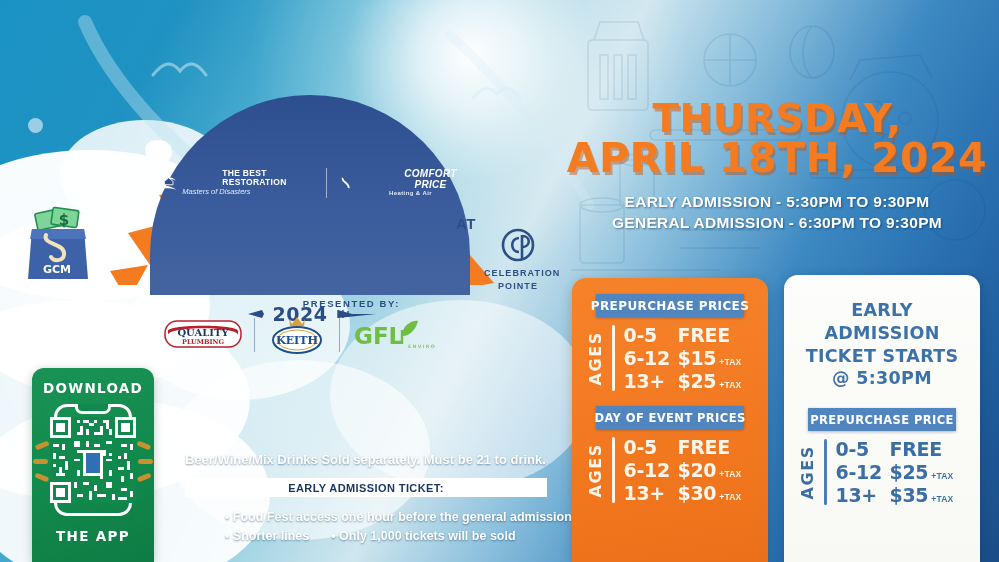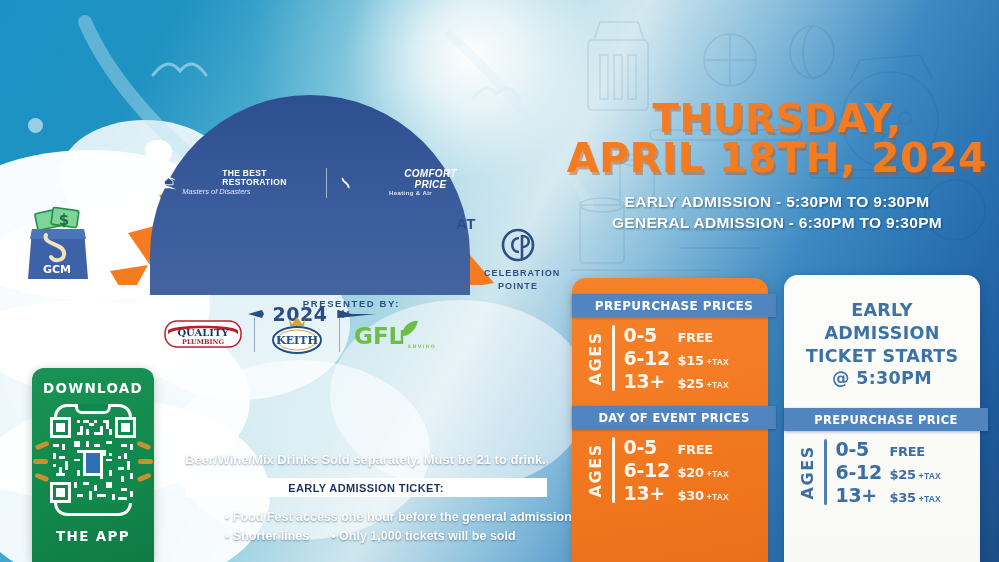--- a/index.html
+++ b/index.html
@@ -106,38 +106,38 @@
     background:linear-gradient(170deg,#f6822a 0%, #f27820 60%, #ec7019 100%);
     border-radius:14px 14px 0 0; box-shadow:0 3px 12px rgba(80,30,0,.25);
   }
   #whitepanel {
     position:absolute; left:784px; top:275px; width:196px; height:287px;
     background:linear-gradient(180deg,#fdfdfb 0%, #f8f8f4 100%);
     border-radius:14px 14px 0 0; box-shadow:0 3px 12px rgba(0,30,70,.3);
   }
 
   .bluebar {
-    margin:0 auto; width:204px; height:23px; background:#5185c0;
+    margin:0 auto; width:148px; height:23px; background:#5185c0;
     display:flex; align-items:center; justify-content:center;
     box-shadow:0 1px 3px rgba(0,30,70,.3);
   }
   .bluebar span { font-size:12px; font-weight:bold; color:#fff; letter-spacing:.4px; font-family:"DejaVu Sans", sans-serif; white-space:nowrap; }
   .bluebar.narrow span { font-size:11.5px; }
 
   .agesblock { display:flex; align-items:center; padding-left:14px; margin-top:7px; }
   .ageslabel {
     writing-mode:vertical-rl; transform:rotate(180deg);
     font-size:16px; font-weight:bold; letter-spacing:1.6px;
     font-family:"DejaVu Sans", sans-serif;
   }
   .agesdiv { width:2.5px; height:66px; margin:0 9px 0 7px; border-radius:2px; }
   .pricerows { display:flex; flex-direction:column; gap:1px; }
   .prow2 { display:flex; align-items:baseline; }
   .agecol { width:54px; font-size:19px; font-weight:bold; font-family:"DejaVu Sans", sans-serif; letter-spacing:-.3px; }
-  .pricecol { font-size:13px; font-weight:bold; font-family:"DejaVu Sans", sans-serif; letter-spacing:-.3px; }
+  .pricecol { font-size:19px; font-weight:bold; font-family:"DejaVu Sans", sans-serif; letter-spacing:-.3px; }
   .tax { font-size:8.5px; font-weight:bold; margin-left:3px; vertical-align:super; letter-spacing:.2px; }
 
   .onwhite { color:#3b6ea5; }
   .onorange { color:#fdf6ec; }
 
   #whitehead { padding-top:24px; text-align:center; color:#3d72a8; font-size:17.5px; font-weight:bold; line-height:1.3; font-family:"DejaVu Sans", sans-serif; letter-spacing:.3px; }
 </style>
 </head>
 <body>
 

